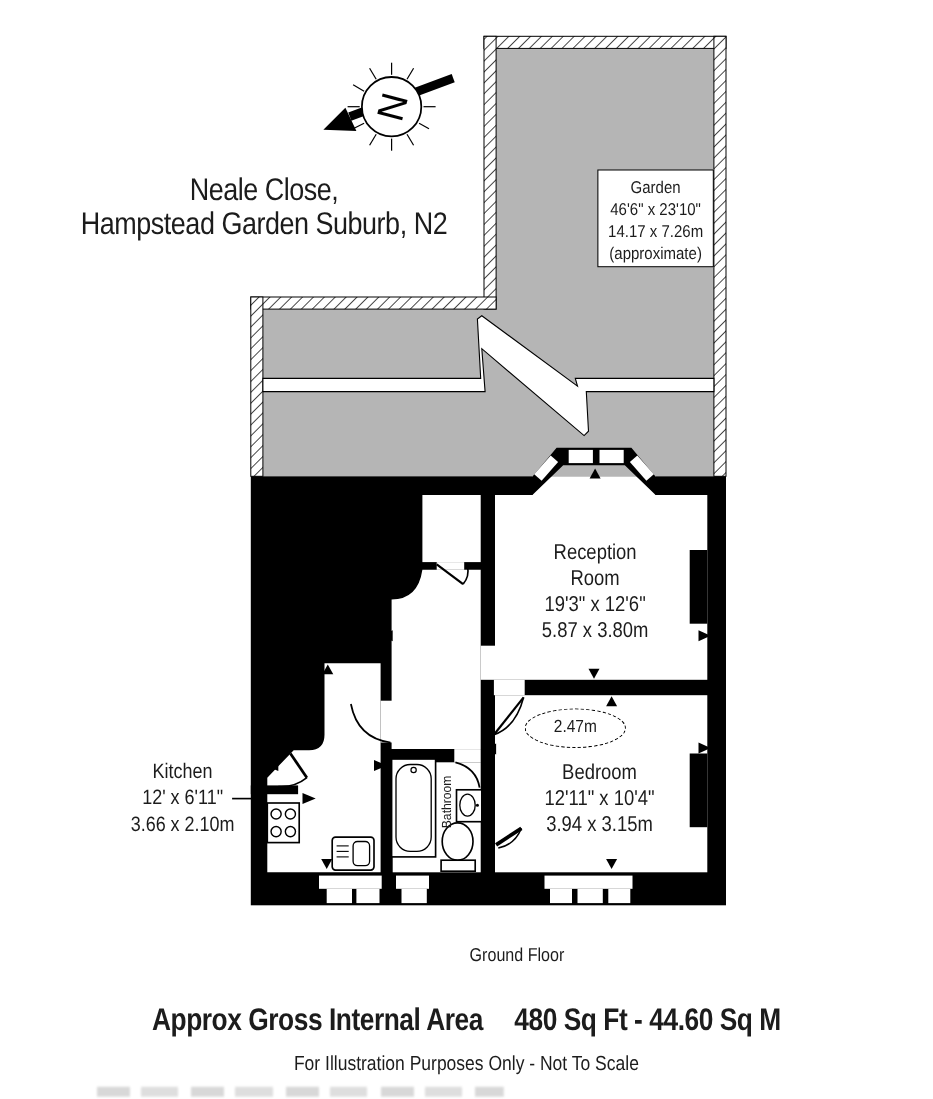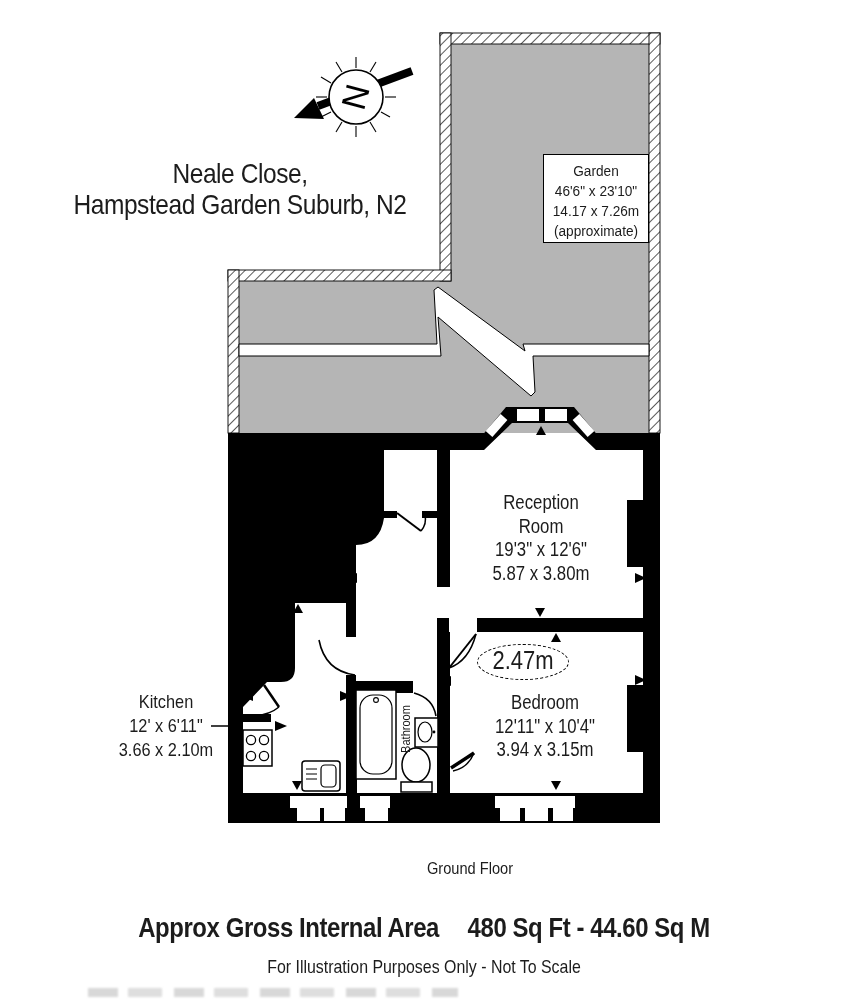--- a/index.html
+++ b/index.html
@@ -9,21 +9,21 @@
   .txt{position:absolute;text-align:center;transform:scaleX(0.86);transform-origin:50% 50%;color:#1c1c1c;}
   .title{left:28px;top:158px;width:424px;font-size:28.5px;line-height:31px;letter-spacing:-0.5px;}
   .garden-box{left:503px;top:154px;width:106px;height:89px;background:#fff;border:1.2px solid #000;
               font-size:15.5px;line-height:20px;padding-top:6px;box-sizing:border-box;transform:none;margin-left:40px;}
   .garden-box .inner{transform:scaleX(0.88);transform-origin:50% 50%;}
   .room-label{font-size:19.5px;line-height:23.5px;}
   .reception{left:441px;top:491px;width:200px;}
   .bedroom{left:445px;top:691px;width:200px;}
   .kitchen{left:86px;top:690px;width:160px;font-size:19px;line-height:24px;}
   .ellipse-annot{left:477px;top:644px;width:90px;height:34px;border:1.6px dashed #000;border-radius:50%;
-                 font-size:25px;line-height:31px;transform:none;}
+                 font-size:16px;line-height:31px;transform:none;}
   .ellipse-annot .inner{transform:scaleX(0.88);}
   .bathroom-label{left:377px;top:722px;width:58px;height:14px;font-size:12px;line-height:14px;
                   transform:rotate(-90deg) scaleX(0.92);}
   .ground-floor{left:320px;top:859px;width:300px;font-size:17px;}
   .area-line{left:0;top:911px;width:848px;font-size:28.5px;font-weight:700;letter-spacing:-0.5px;transform:scaleX(0.84);}
   .area-line .val{margin-left:34px;}
   .disclaimer{left:0;top:956px;width:848px;font-size:18.5px;}
   .cutoff-ghost{position:absolute;left:88px;top:988px;width:370px;height:9px;opacity:.55;filter:blur(1px);
     background:repeating-linear-gradient(90deg,#b9b9b9 0 30px,transparent 30px 40px,#c4c4c4 40px 74px,transparent 74px 86px);}
 </style>

